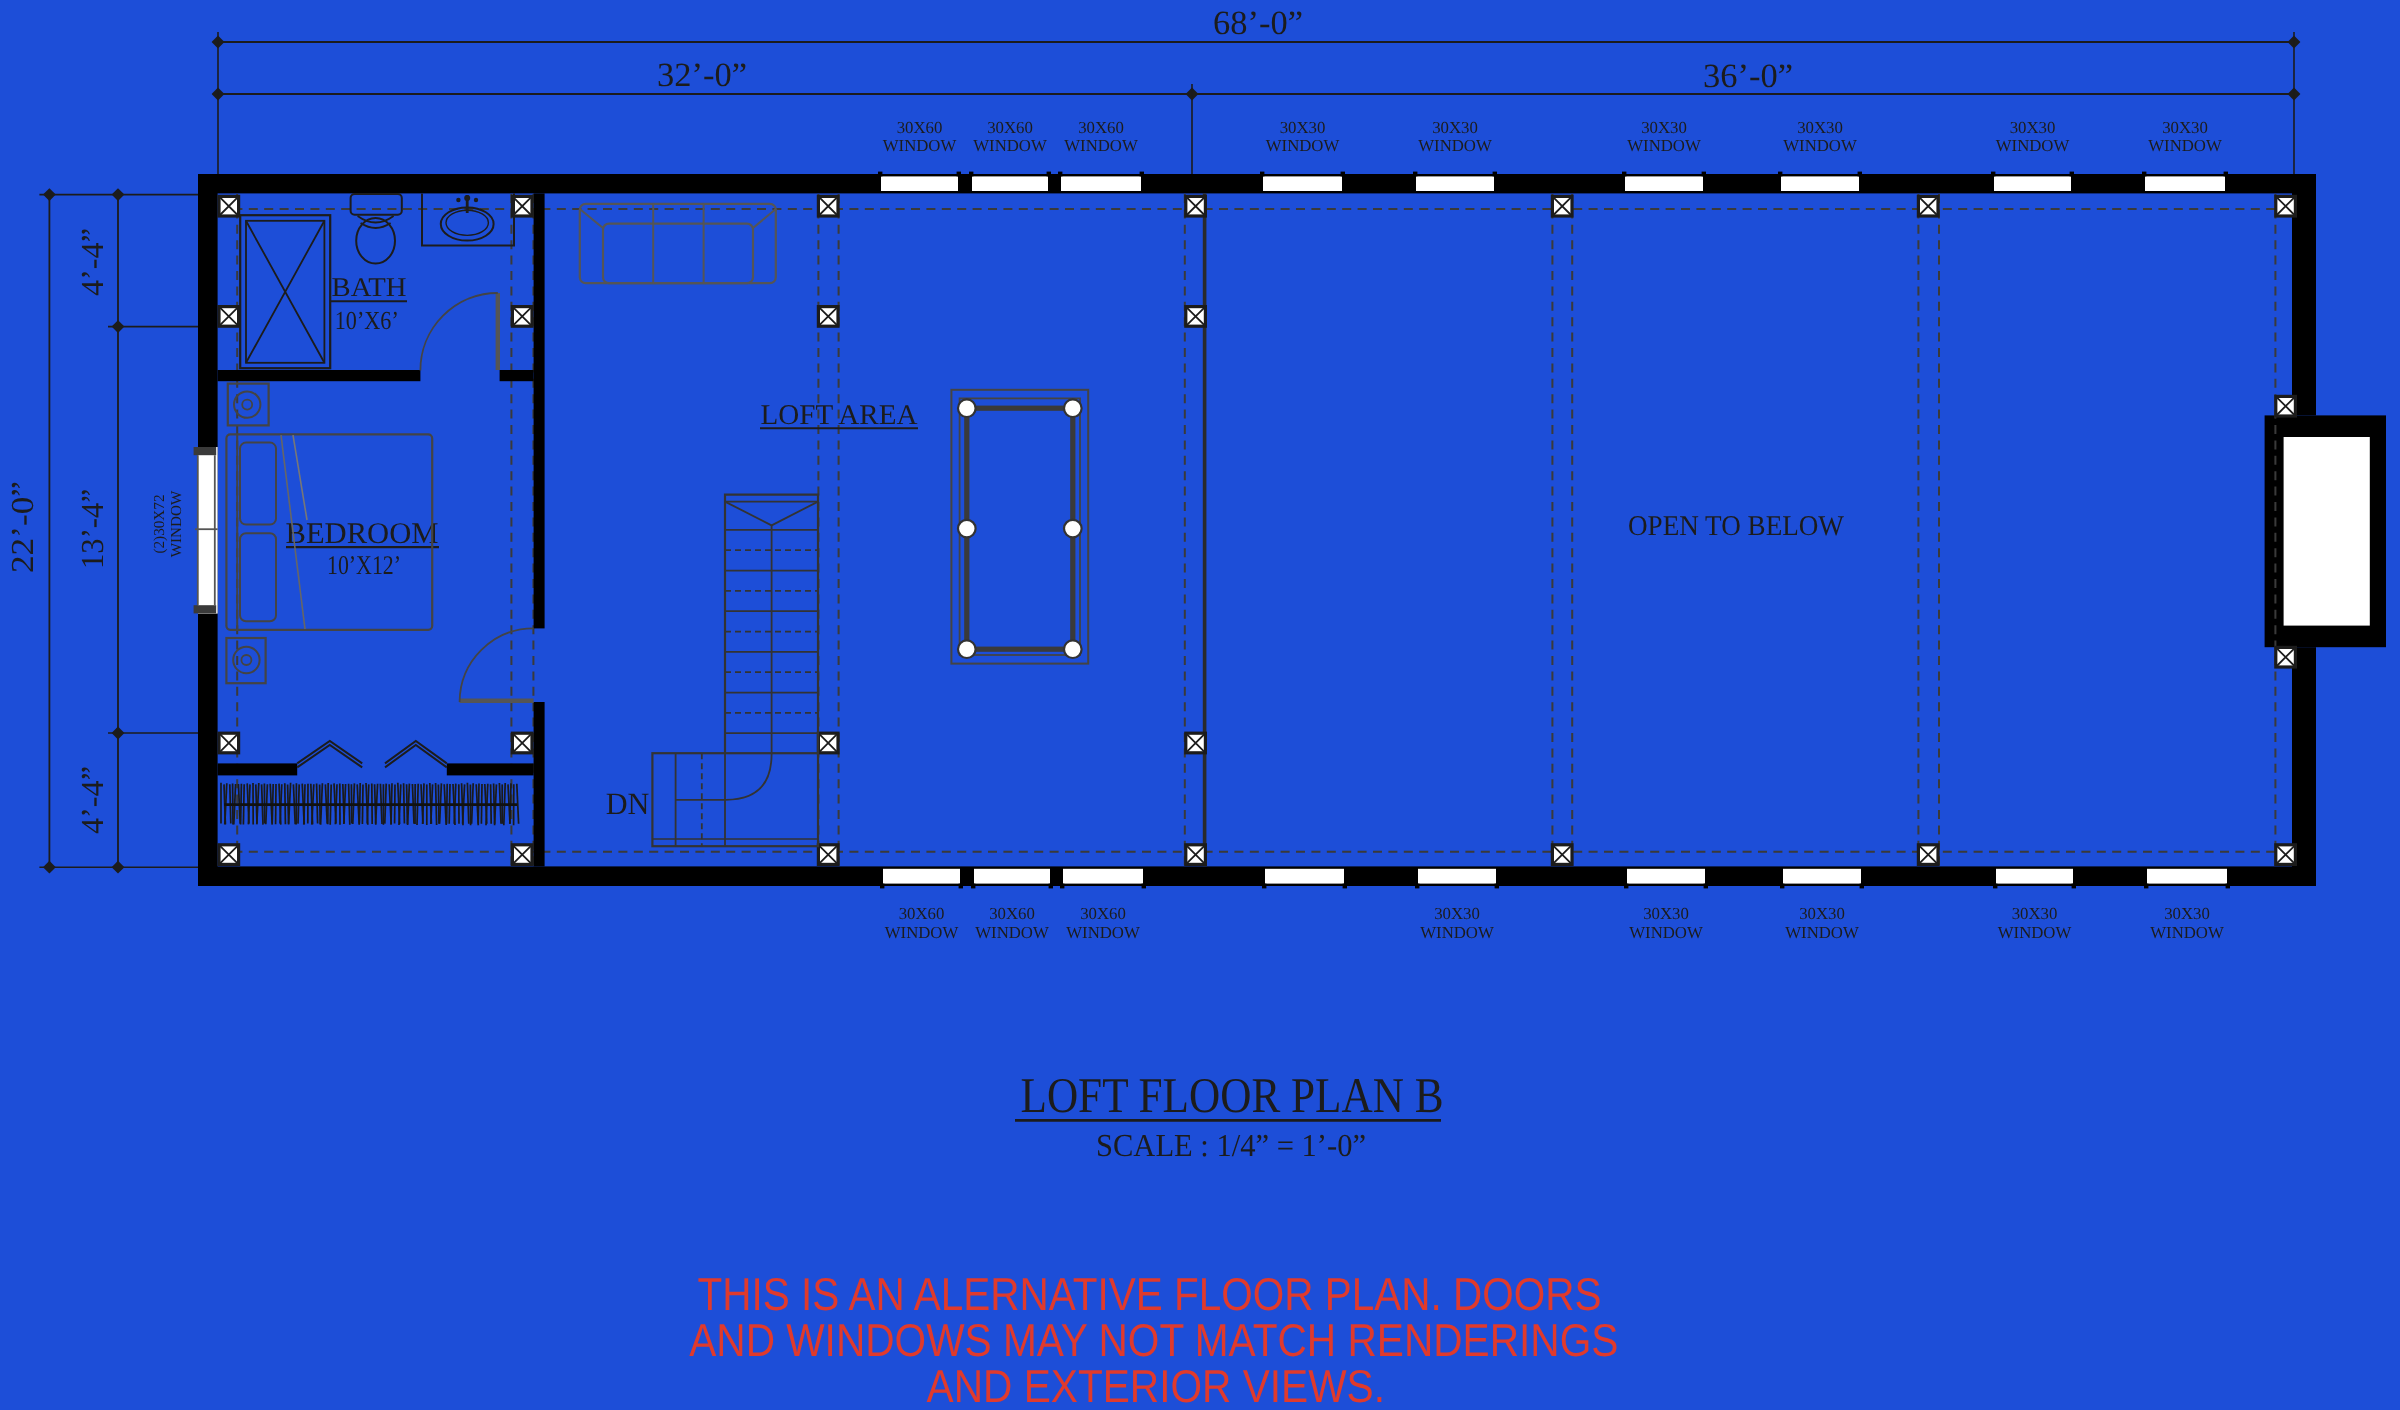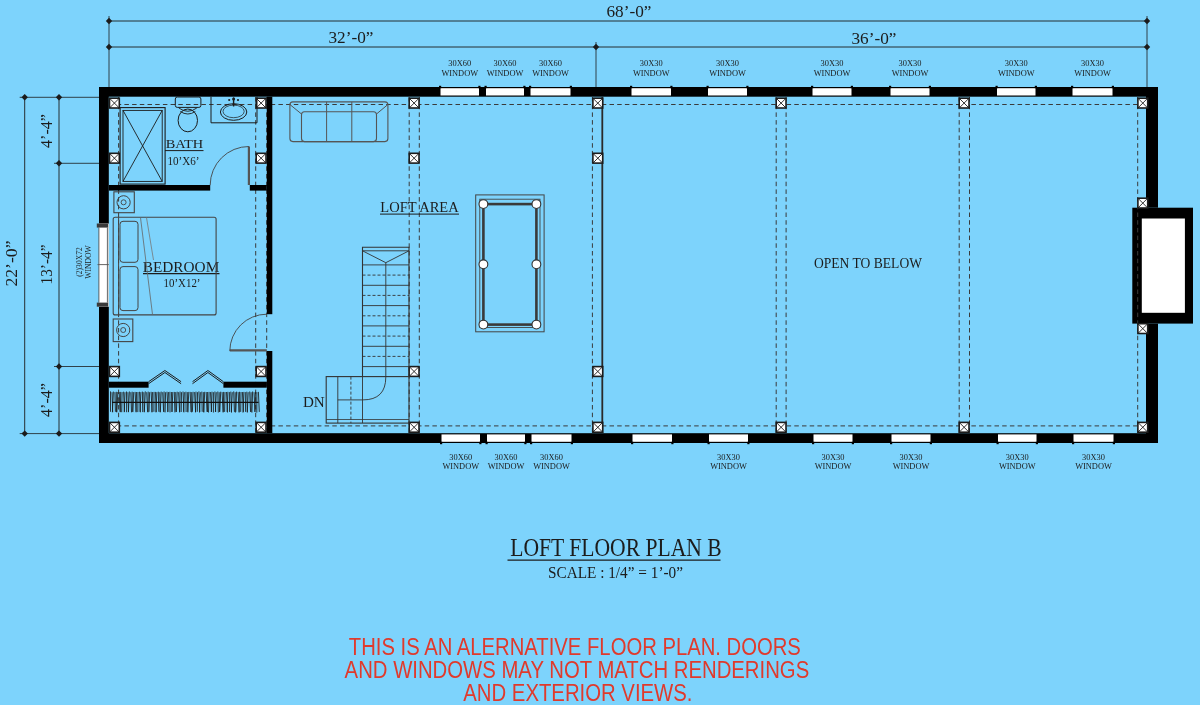--- a/index.html
+++ b/index.html
@@ -1,17 +1,17 @@
 <!DOCTYPE html>
 <html><head>
 <meta charset="utf-8">
 <title>Loft Floor Plan B</title>
 <style>
 html,body{margin:0;padding:0;background:#fff;}
-#page{position:relative;width:1200px;height:705px;background:#7dd3fc;overflow:hidden;}
+#page{position:relative;width:1200px;height:705px;background:#1d4ed8;overflow:hidden;}
 svg{display:block;}
 </style>
 </head>
 <body>
 
 <div id="page">
 <svg width="1200" height="705" viewBox="0 0 1200 705">
 
 <g>
         <line x1="109" y1="21" x2="1147" y2="21" stroke="#1c1c1c" stroke-width="0.9" stroke-linecap="butt"></line>

